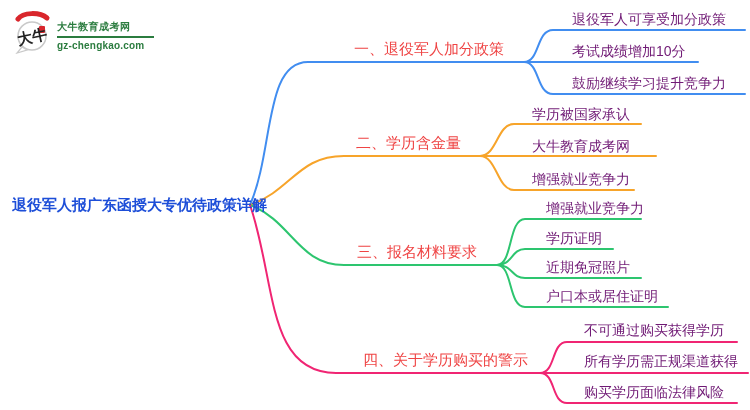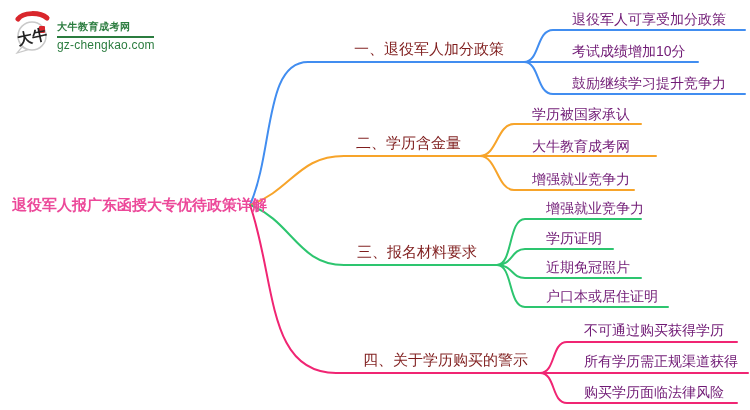--- a/index.html
+++ b/index.html
@@ -16,25 +16,25 @@
   .lbl{
     position:absolute;
     white-space:nowrap;
     color:#701a75;
     font-size:14px;
     line-height:16px;
   }
   .root-lbl{
     font-size:15px;
     font-weight:700;
-    color:#ec4899;
+    color:#1d4ed8;
   }
   .branch-lbl{
     font-size:15px;
-    color:#7f1d1d;
+    color:#ef4444;
   }
 
   
   .pos-root{left:12px;top:197px;}
   .pos-b1{left:354px;top:41px;}
   .pos-b1c0{left:572px;top:11px;}
   .pos-b1c1{left:572px;top:43px;}
   .pos-b1c2{left:572px;top:75px;}
   .pos-b2{left:356px;top:135px;}
   .pos-b2c0{left:532px;top:106px;}
@@ -52,21 +52,21 @@
 
   
   #logo{position:absolute;left:12px;top:10px;display:flex;align-items:flex-start;cursor:pointer;}
   #logo-seal{width:42px;height:44px;flex:0 0 auto;}
   #logo-textblock{margin-left:3px;padding-top:9px;}
   #logo-title{
     font-size:10px;font-weight:700;color:#2b7c3f;letter-spacing:0.5px;line-height:15px;
   }
   #logo-divider{height:2px;background:#2b7c3f;margin:2px 0 1px 0;width:97px;}
   #logo-url{
-    font-size:12px;font-weight:400;color:#2b7c3f;letter-spacing:0.2px;line-height:13px;
+    font-size:10px;font-weight:700;color:#2b7c3f;letter-spacing:0.2px;line-height:13px;
   }
 </style>
 </head>
 <body>
 
 <div id="stage">
 
   <svg id="map-lines" viewBox="0 0 750 410" xmlns="http://www.w3.org/2000/svg" aria-hidden="true">
 
     <g stroke="#418df0">

